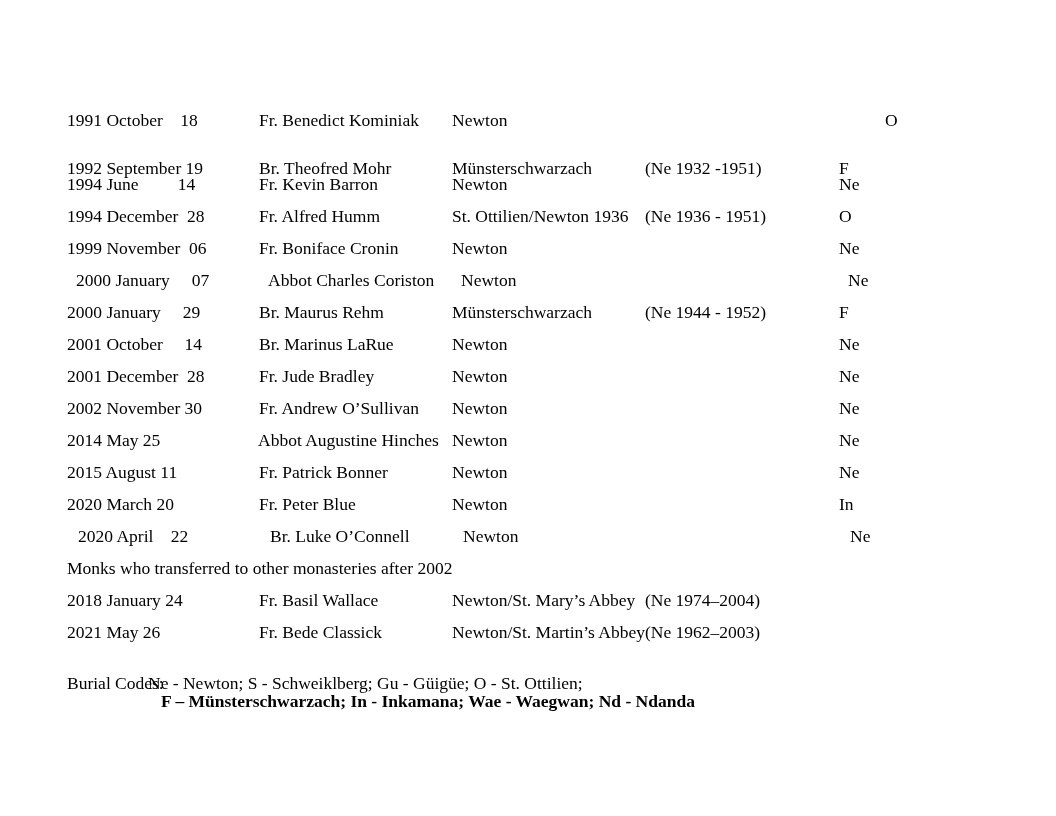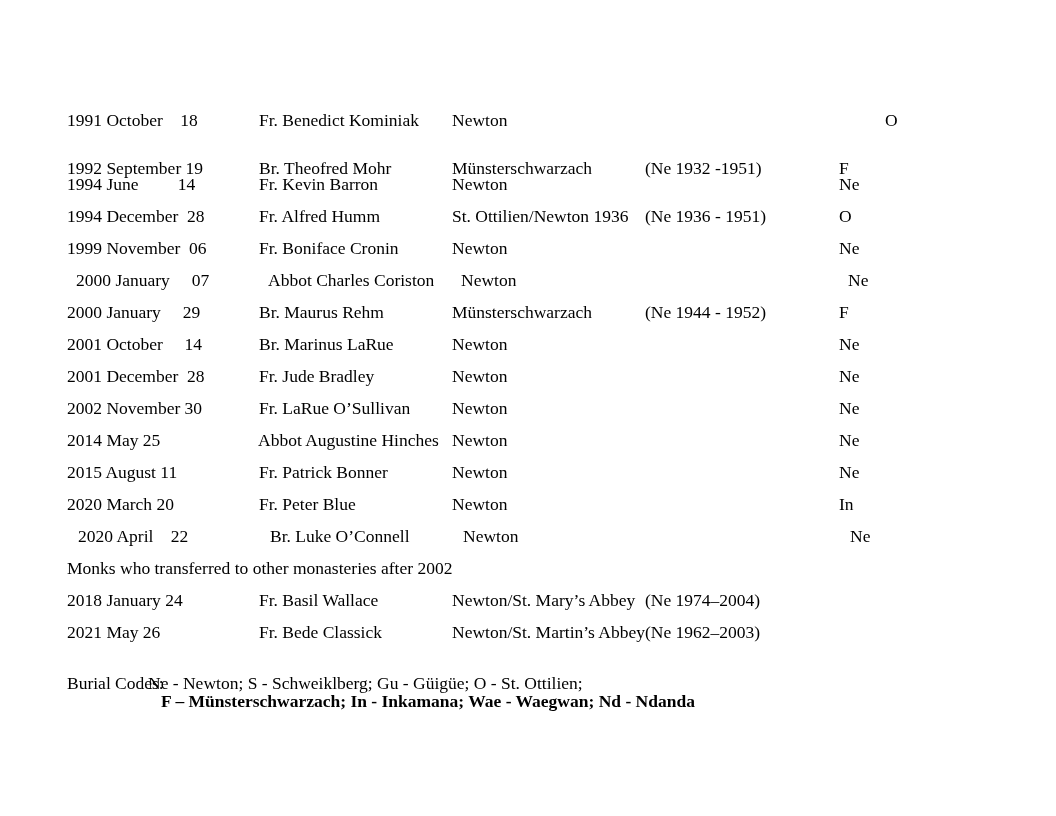--- a/index.html
+++ b/index.html
@@ -127,21 +127,21 @@
         <span class="cell c-code">Ne</span>
       </div>
       <div class="row" style="top: 365px;">
         <span class="cell c-date">2001 December  28</span>
         <span class="cell c-name">Fr. Jude Bradley</span>
         <span class="cell c-place">Newton</span>
         <span class="cell c-code">Ne</span>
       </div>
       <div class="row" style="top: 397px;">
         <span class="cell c-date">2002 November 30</span>
-        <span class="cell c-name">Fr. LaRue O’Sullivan</span>
+        <span class="cell c-name">Fr. Andrew O’Sullivan</span>
         <span class="cell c-place">Newton</span>
         <span class="cell c-code">Ne</span>
       </div>
       <div class="row" style="top: 429px;">
         <span class="cell c-date">2014 May 25</span>
         <span class="cell c-name shift-left">Abbot Augustine Hinches</span>
         <span class="cell c-place">Newton</span>
         <span class="cell c-code">Ne</span>
       </div>
       <div class="row" style="top: 461px;">

